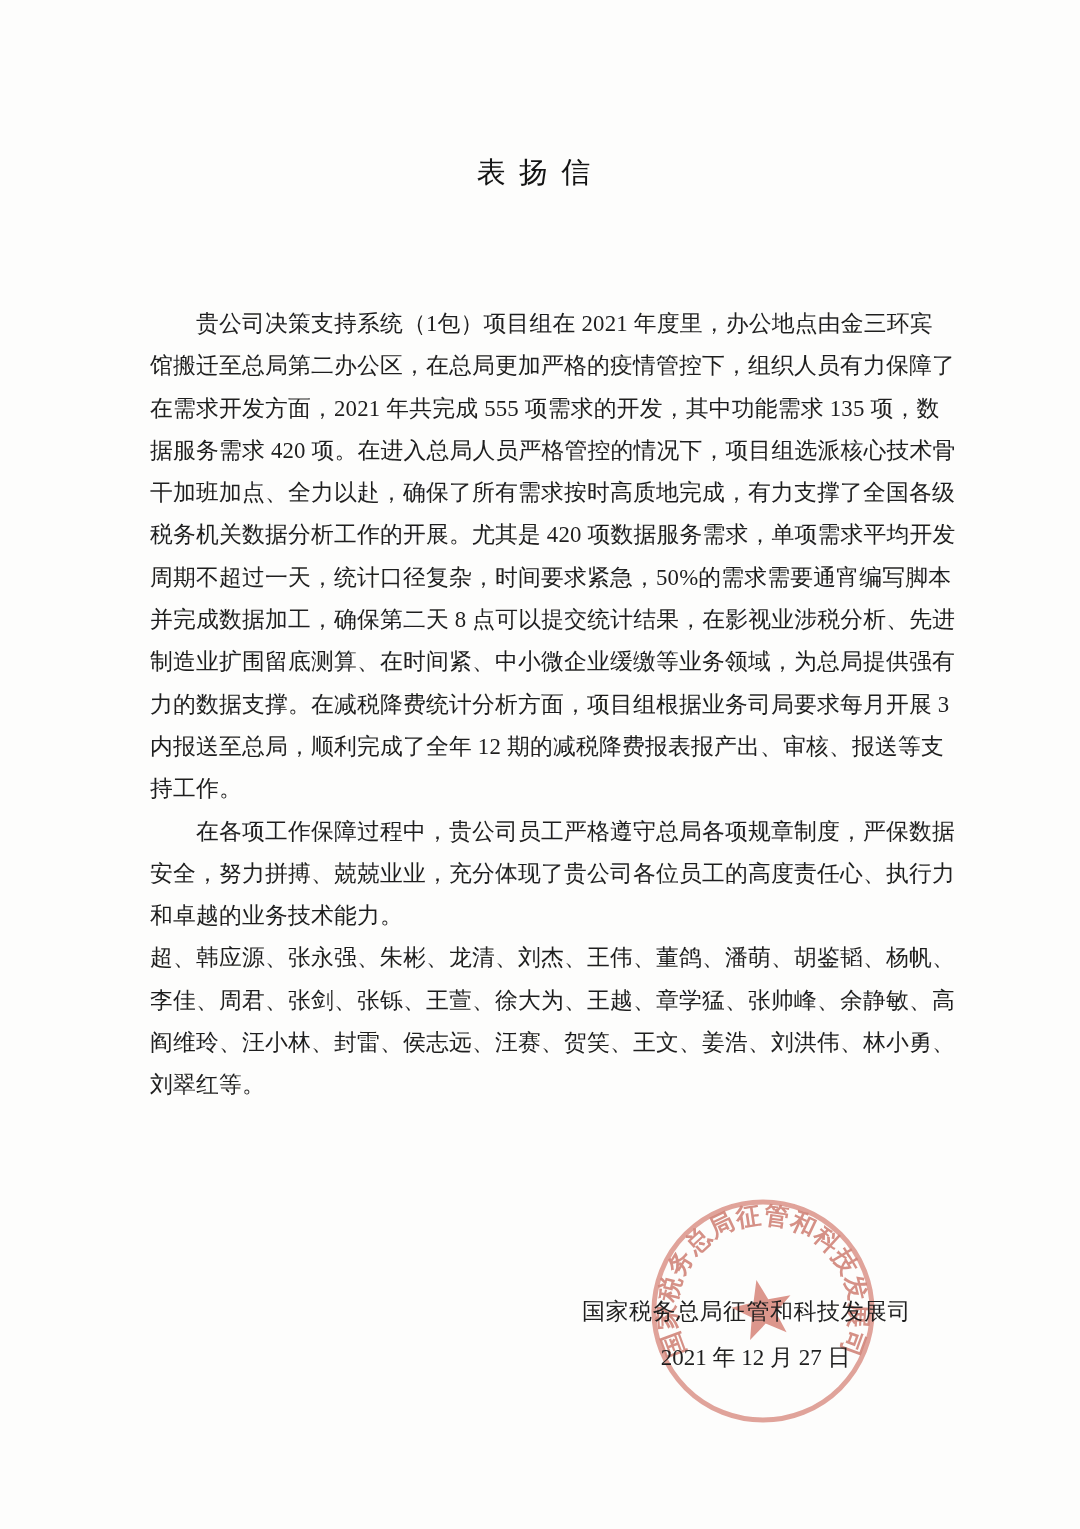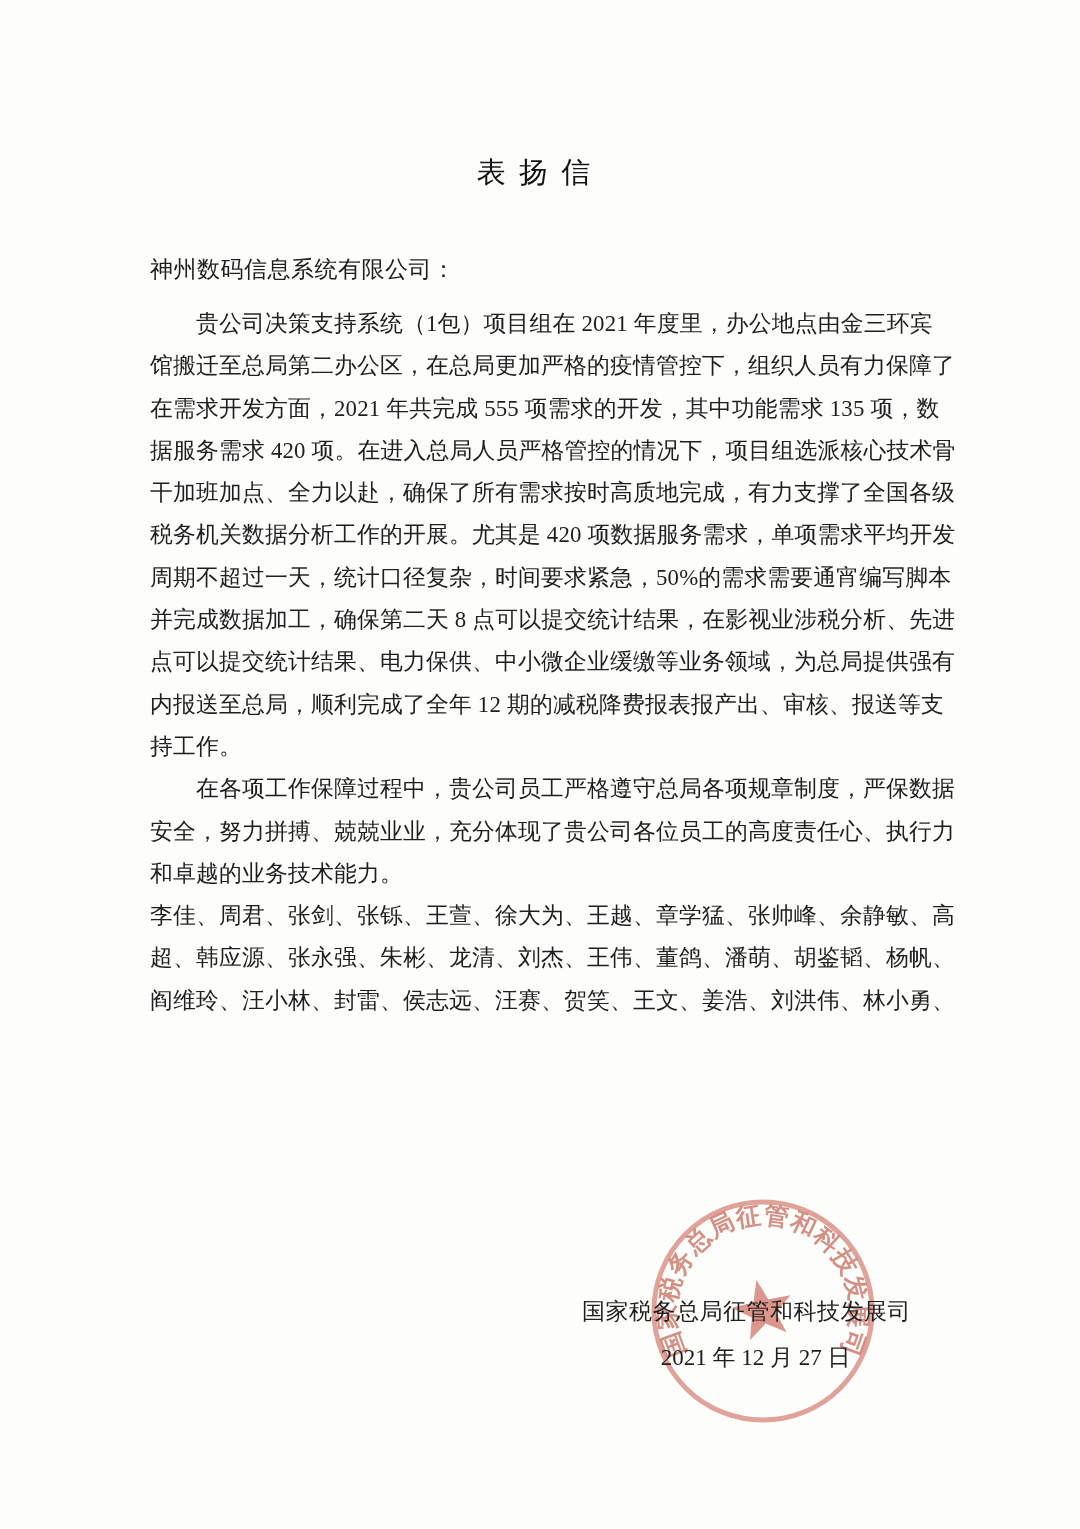--- a/index.html
+++ b/index.html
@@ -84,45 +84,46 @@
     fill: #c96f62;
   }
 </style>
 </head>
 <body>
 
 <div class="page">
 
   <h1 class="title">表 扬 信</h1>
 
-  <div class="recipient">神州数码信息系统有限公司：</div>
 
   <div class="body">
     <div class="para">
       <div class="line indent">贵公司决策支持系统（1包）项目组在 2021 年度里，办公地点由金三环宾</div>
       <div class="line">馆搬迁至总局第二办公区，在总局更加严格的疫情管控下，组织人员有力保障了</div>
       <div class="line">在需求开发方面，2021 年共完成 555 项需求的开发，其中功能需求 135 项，数</div>
       <div class="line">据服务需求 420 项。在进入总局人员严格管控的情况下，项目组选派核心技术骨</div>
       <div class="line">干加班加点、全力以赴，确保了所有需求按时高质地完成，有力支撑了全国各级</div>
       <div class="line">税务机关数据分析工作的开展。尤其是 420 项数据服务需求，单项需求平均开发</div>
       <div class="line">周期不超过一天，统计口径复杂，时间要求紧急，50%的需求需要通宵编写脚本</div>
       <div class="line">并完成数据加工，确保第二天 8 点可以提交统计结果，在影视业涉税分析、先进</div>
-      <div class="line">点可以提交统计结果、电力保供、中小微企业缓缴等业务领域，为总局提供强有</div>
+      <div class="line">制造业扩围留底测算、在时间紧、中小微企业缓缴等业务领域，为总局提供强有</div>
+      <div class="line">力的数据支撑。在减税降费统计分析方面，项目组根据业务司局要求每月开展 3</div>
       <div class="line">内报送至总局，顺利完成了全年 12 期的减税降费报表报产出、审核、报送等支</div>
       <div class="line end">持工作。</div>
     </div>
     <div class="para">
       <div class="line indent">在各项工作保障过程中，贵公司员工严格遵守总局各项规章制度，严保数据</div>
       <div class="line">安全，努力拼搏、兢兢业业，充分体现了贵公司各位员工的高度责任心、执行力</div>
       <div class="line end">和卓越的业务技术能力。</div>
     </div>
     <div class="para">
+      <div class="line">超、韩应源、张永强、朱彬、龙清、刘杰、王伟、董鸽、潘萌、胡鉴韬、杨帆、</div>
       <div class="line">李佳、周君、张剑、张铄、王萱、徐大为、王越、章学猛、张帅峰、余静敏、高</div>
-      <div class="line">超、韩应源、张永强、朱彬、龙清、刘杰、王伟、董鸽、潘萌、胡鉴韬、杨帆、</div>
       <div class="line">阎维玲、汪小林、封雷、侯志远、汪赛、贺笑、王文、姜浩、刘洪伟、林小勇、</div>
+      <div class="line end">刘翠红等。</div>
     </div>
   </div>
 
   <svg class="seal" viewBox="0 0 240 240" xmlns="http://www.w3.org/2000/svg">
     <defs>
       <path id="sealArc" d="M 43.79 164 A 88 88 0 1 1 196.21 164" fill="none"></path>
     </defs>
     <circle cx="120" cy="120" r="110" fill="none" stroke="#d2796d" stroke-width="5" opacity="0.8"></circle>
     <polygon points="120,88 127.6,109.5 150.4,110.1 132.4,124 138.8,145.9 120,133 101.2,145.9 107.6,124 89.6,110.1 112.4,109.5" fill="#cf6f61" opacity="0.85" transform="rotate(-12 120 120)"></polygon>
     <text class="seal-ring-text" opacity="0.9">

